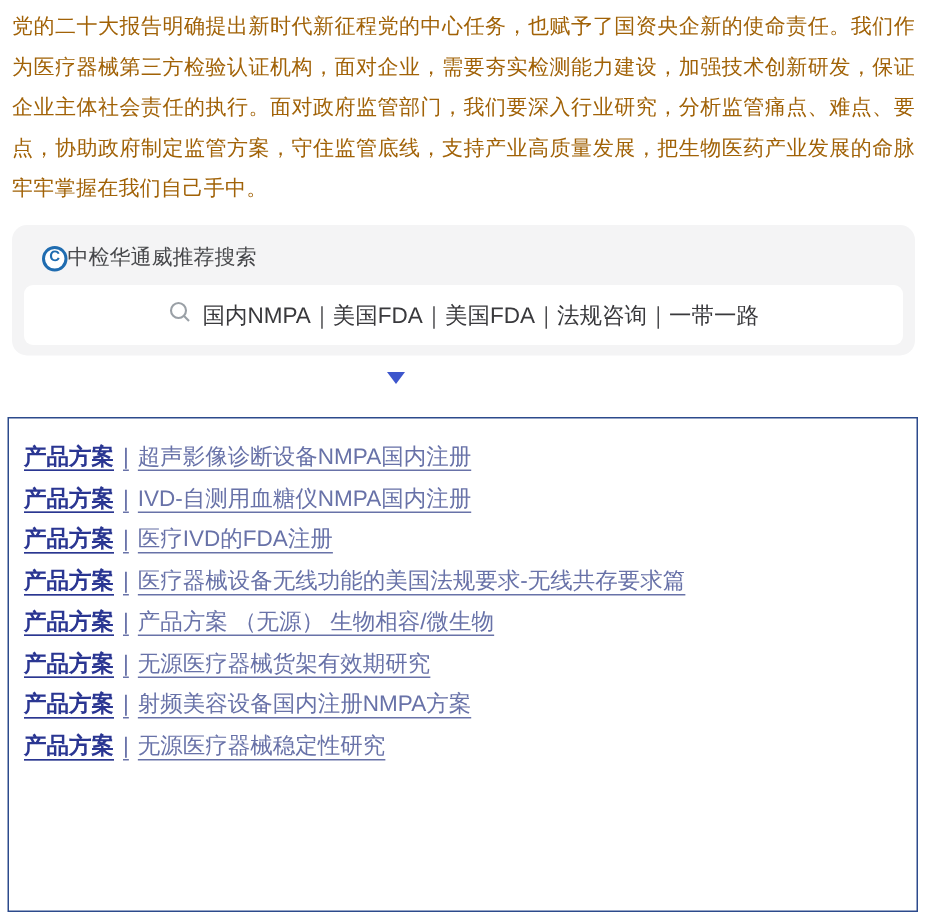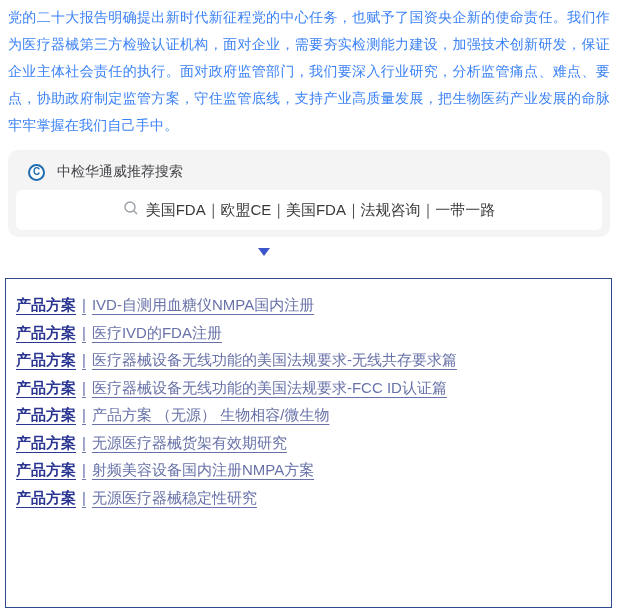--- a/index.html
+++ b/index.html
@@ -11,21 +11,21 @@
     overflow: hidden;
     position: relative;
   }
 
   
   .intro {
     margin: 4px 8px 0 8px;
     width: 602px;
     font-size: 14px;
     line-height: 27px;
-    color: #3b82f6;
+    color: #a16207;
     text-align: justify;
     letter-spacing: 0.2px;
   }
 
   
   .search-panel {
     margin: 11px 7px 0 8px;
     width: 602px;
     height: 87px;
     background: #f4f4f5;
@@ -47,21 +47,21 @@
     color: #1f6cb0;
     display: inline-flex;
     align-items: center;
     justify-content: center;
     font-size: 10px;
     font-weight: bold;
     line-height: 1;
     flex: 0 0 auto;
   }
   .brand-label {
-    margin-left: 12px;
+    margin-left: 0;
     font-size: 14px;
     color: #47484b;
   }
   .search-box {
     margin-top: 8px;
     width: 586px;
     height: 40px;
     background: #ffffff;
     border-radius: 6px;
     display: flex;
@@ -136,41 +136,41 @@
     <span class="brand-logo">C</span>
     <span class="brand-label">中检华通威推荐搜索</span>
   </div>
   <div class="search-box">
     <span class="magnifier">
       <svg width="16" height="16" viewBox="0 0 16 16">
         <circle cx="7" cy="7" r="5" fill="none" stroke="#9aa0a6" stroke-width="1.4"></circle>
         <line x1="10.7" y1="10.7" x2="14" y2="14" stroke="#9aa0a6" stroke-width="1.4"></line>
       </svg>
     </span>
-    <span class="search-text">美国FDA｜欧盟CE｜美国FDA｜法规咨询｜一带一路</span>
+    <span class="search-text">国内NMPA｜美国FDA｜美国FDA｜法规咨询｜一带一路</span>
   </div>
 </div>
 
 <div class="expand-row">
   <span class="triangle-down"></span>
 </div>
 
 <div class="product-box">
   <ul>
     <li>
+      <a class="product-link"><span class="prefix">产品方案</span><span class="sep">|</span><span class="title">超声影像诊断设备NMPA国内注册</span></a>
+    </li>
+    <li>
       <a class="product-link"><span class="prefix">产品方案</span><span class="sep">|</span><span class="title">IVD-自测用血糖仪NMPA国内注册</span></a>
     </li>
     <li>
       <a class="product-link"><span class="prefix">产品方案</span><span class="sep">|</span><span class="title">医疗IVD的FDA注册</span></a>
     </li>
     <li>
       <a class="product-link"><span class="prefix">产品方案</span><span class="sep">|</span><span class="title">医疗器械设备无线功能的美国法规要求-无线共存要求篇</span></a>
-    </li>
-    <li>
-      <a class="product-link"><span class="prefix">产品方案</span><span class="sep">|</span><span class="title">医疗器械设备无线功能的美国法规要求-FCC ID认证篇</span></a>
     </li>
     <li>
       <a class="product-link"><span class="prefix">产品方案</span><span class="sep">|</span><span class="title">产品方案 （无源） 生物相容/微生物</span></a>
     </li>
     <li>
       <a class="product-link"><span class="prefix">产品方案</span><span class="sep">|</span><span class="title">无源医疗器械货架有效期研究</span></a>
     </li>
     <li>
       <a class="product-link"><span class="prefix">产品方案</span><span class="sep">|</span><span class="title">射频美容设备国内注册NMPA方案</span></a>
     </li>

